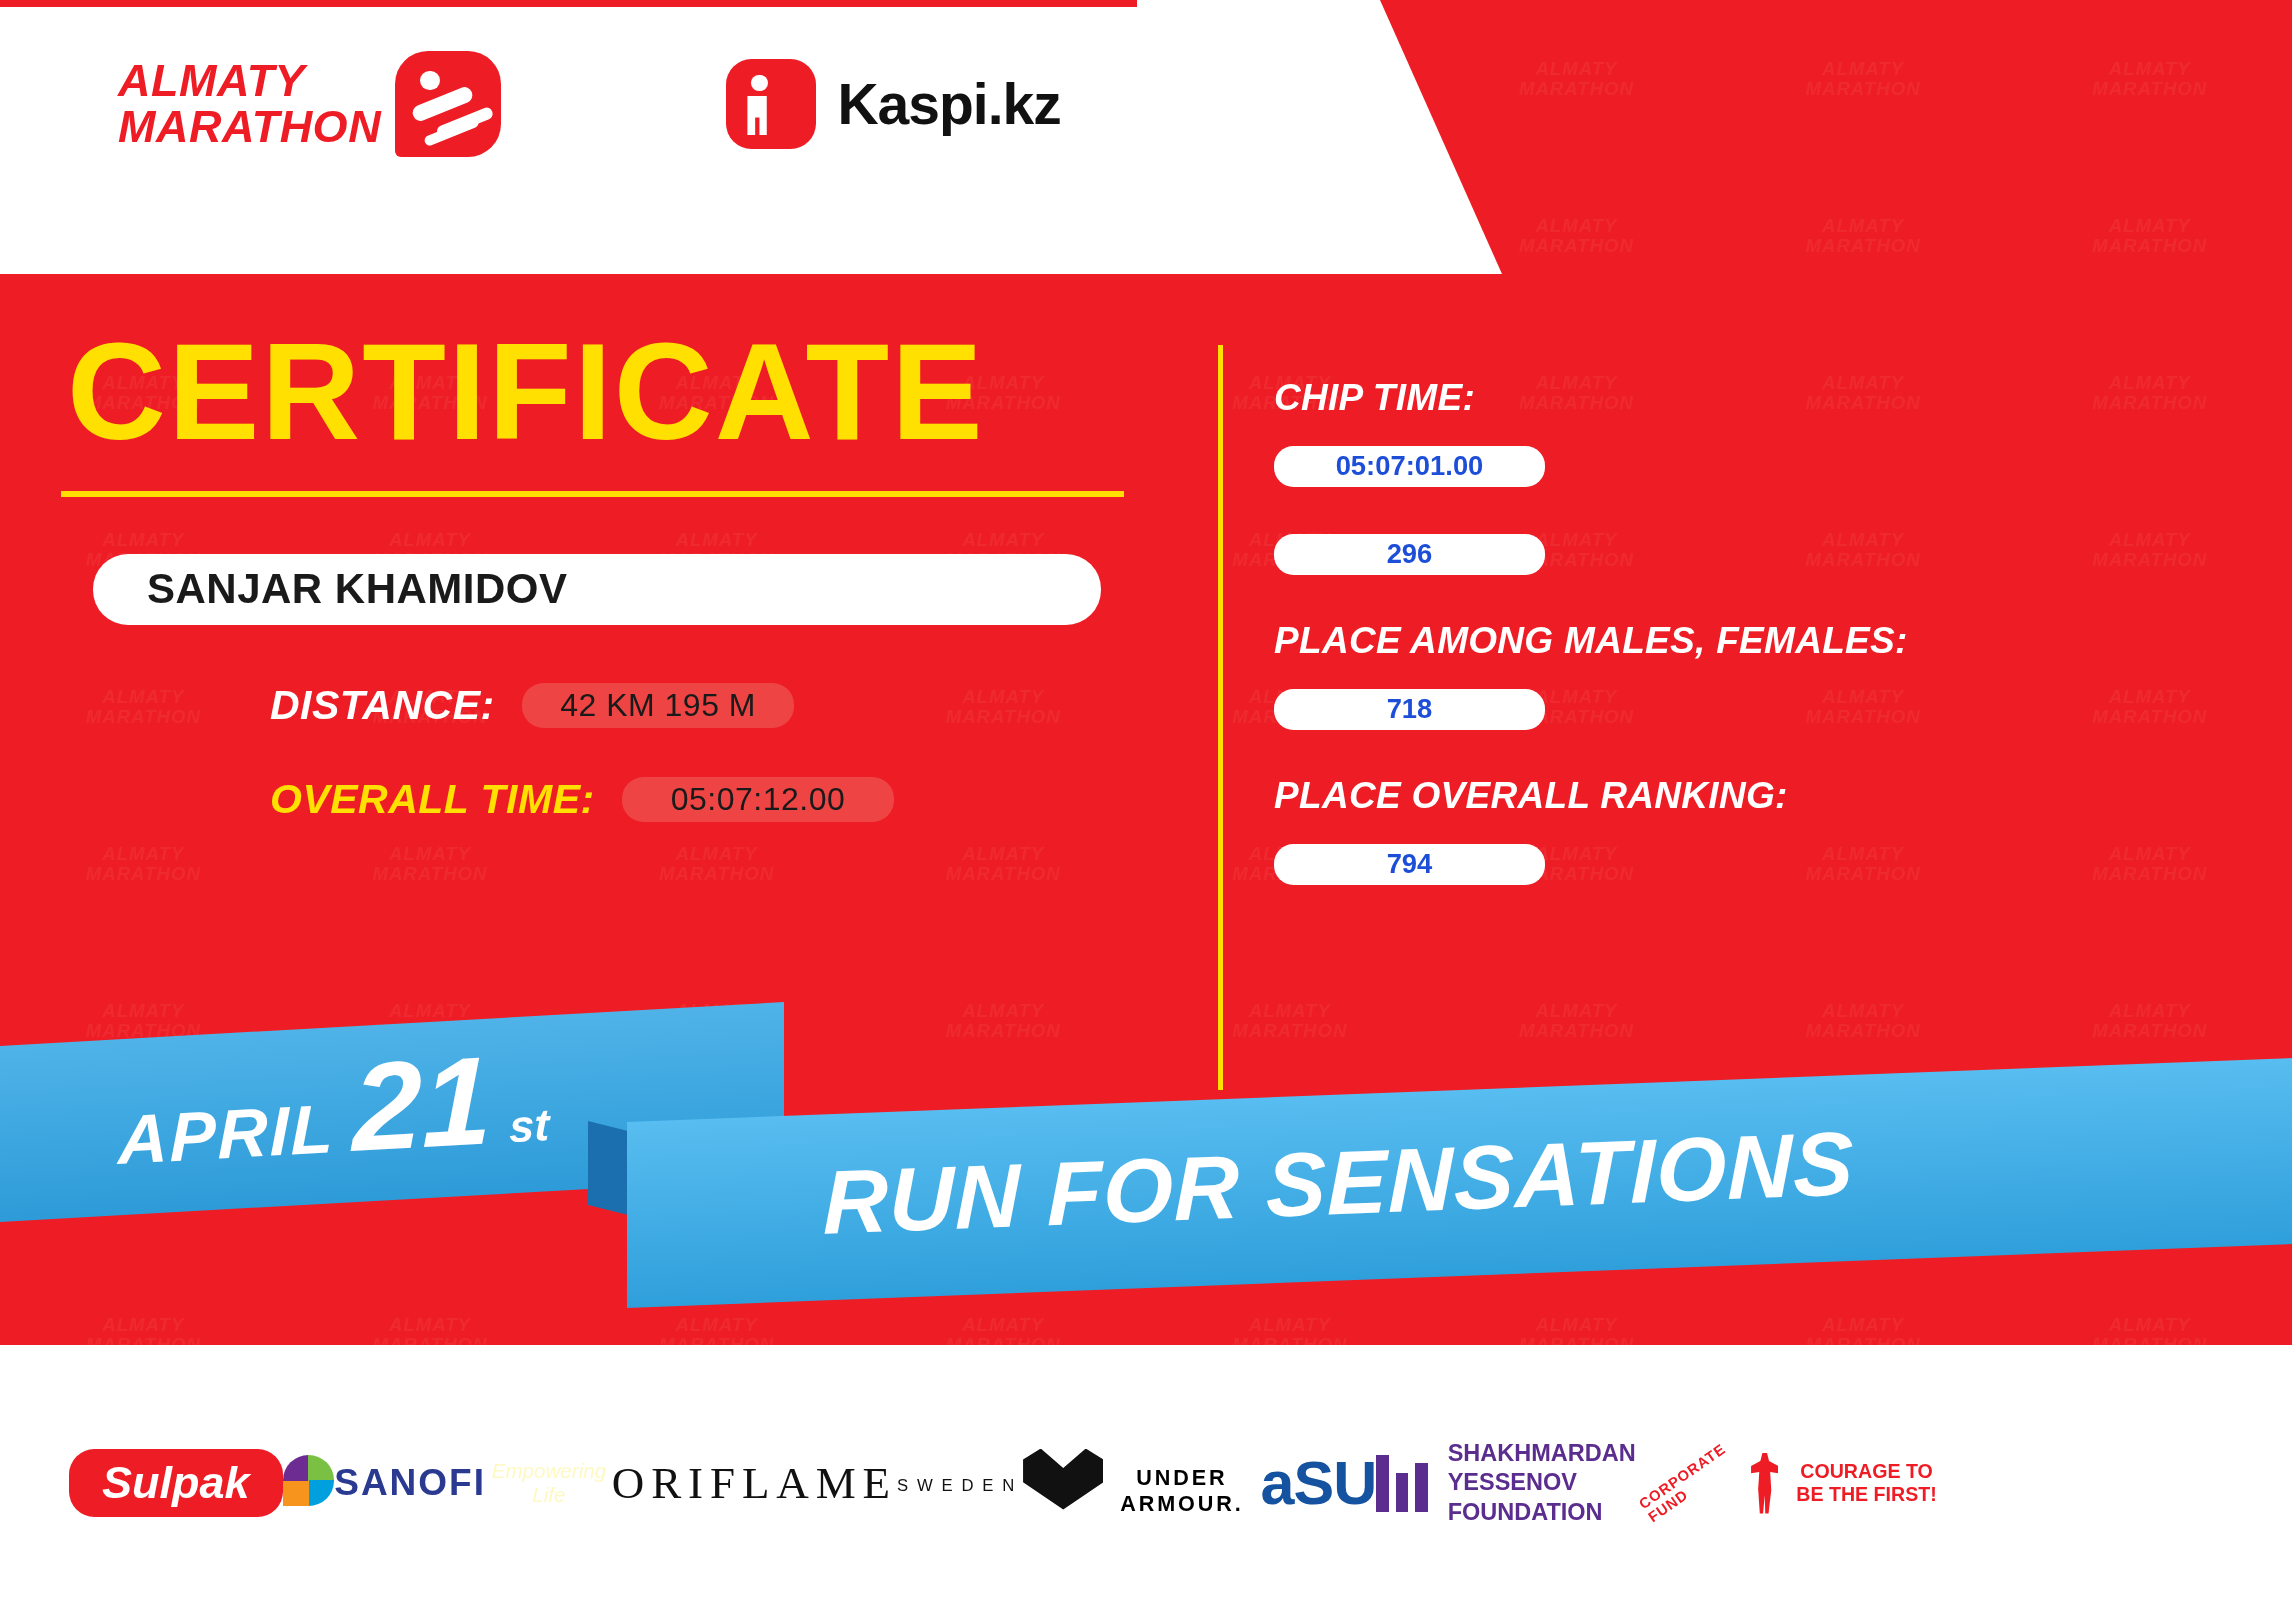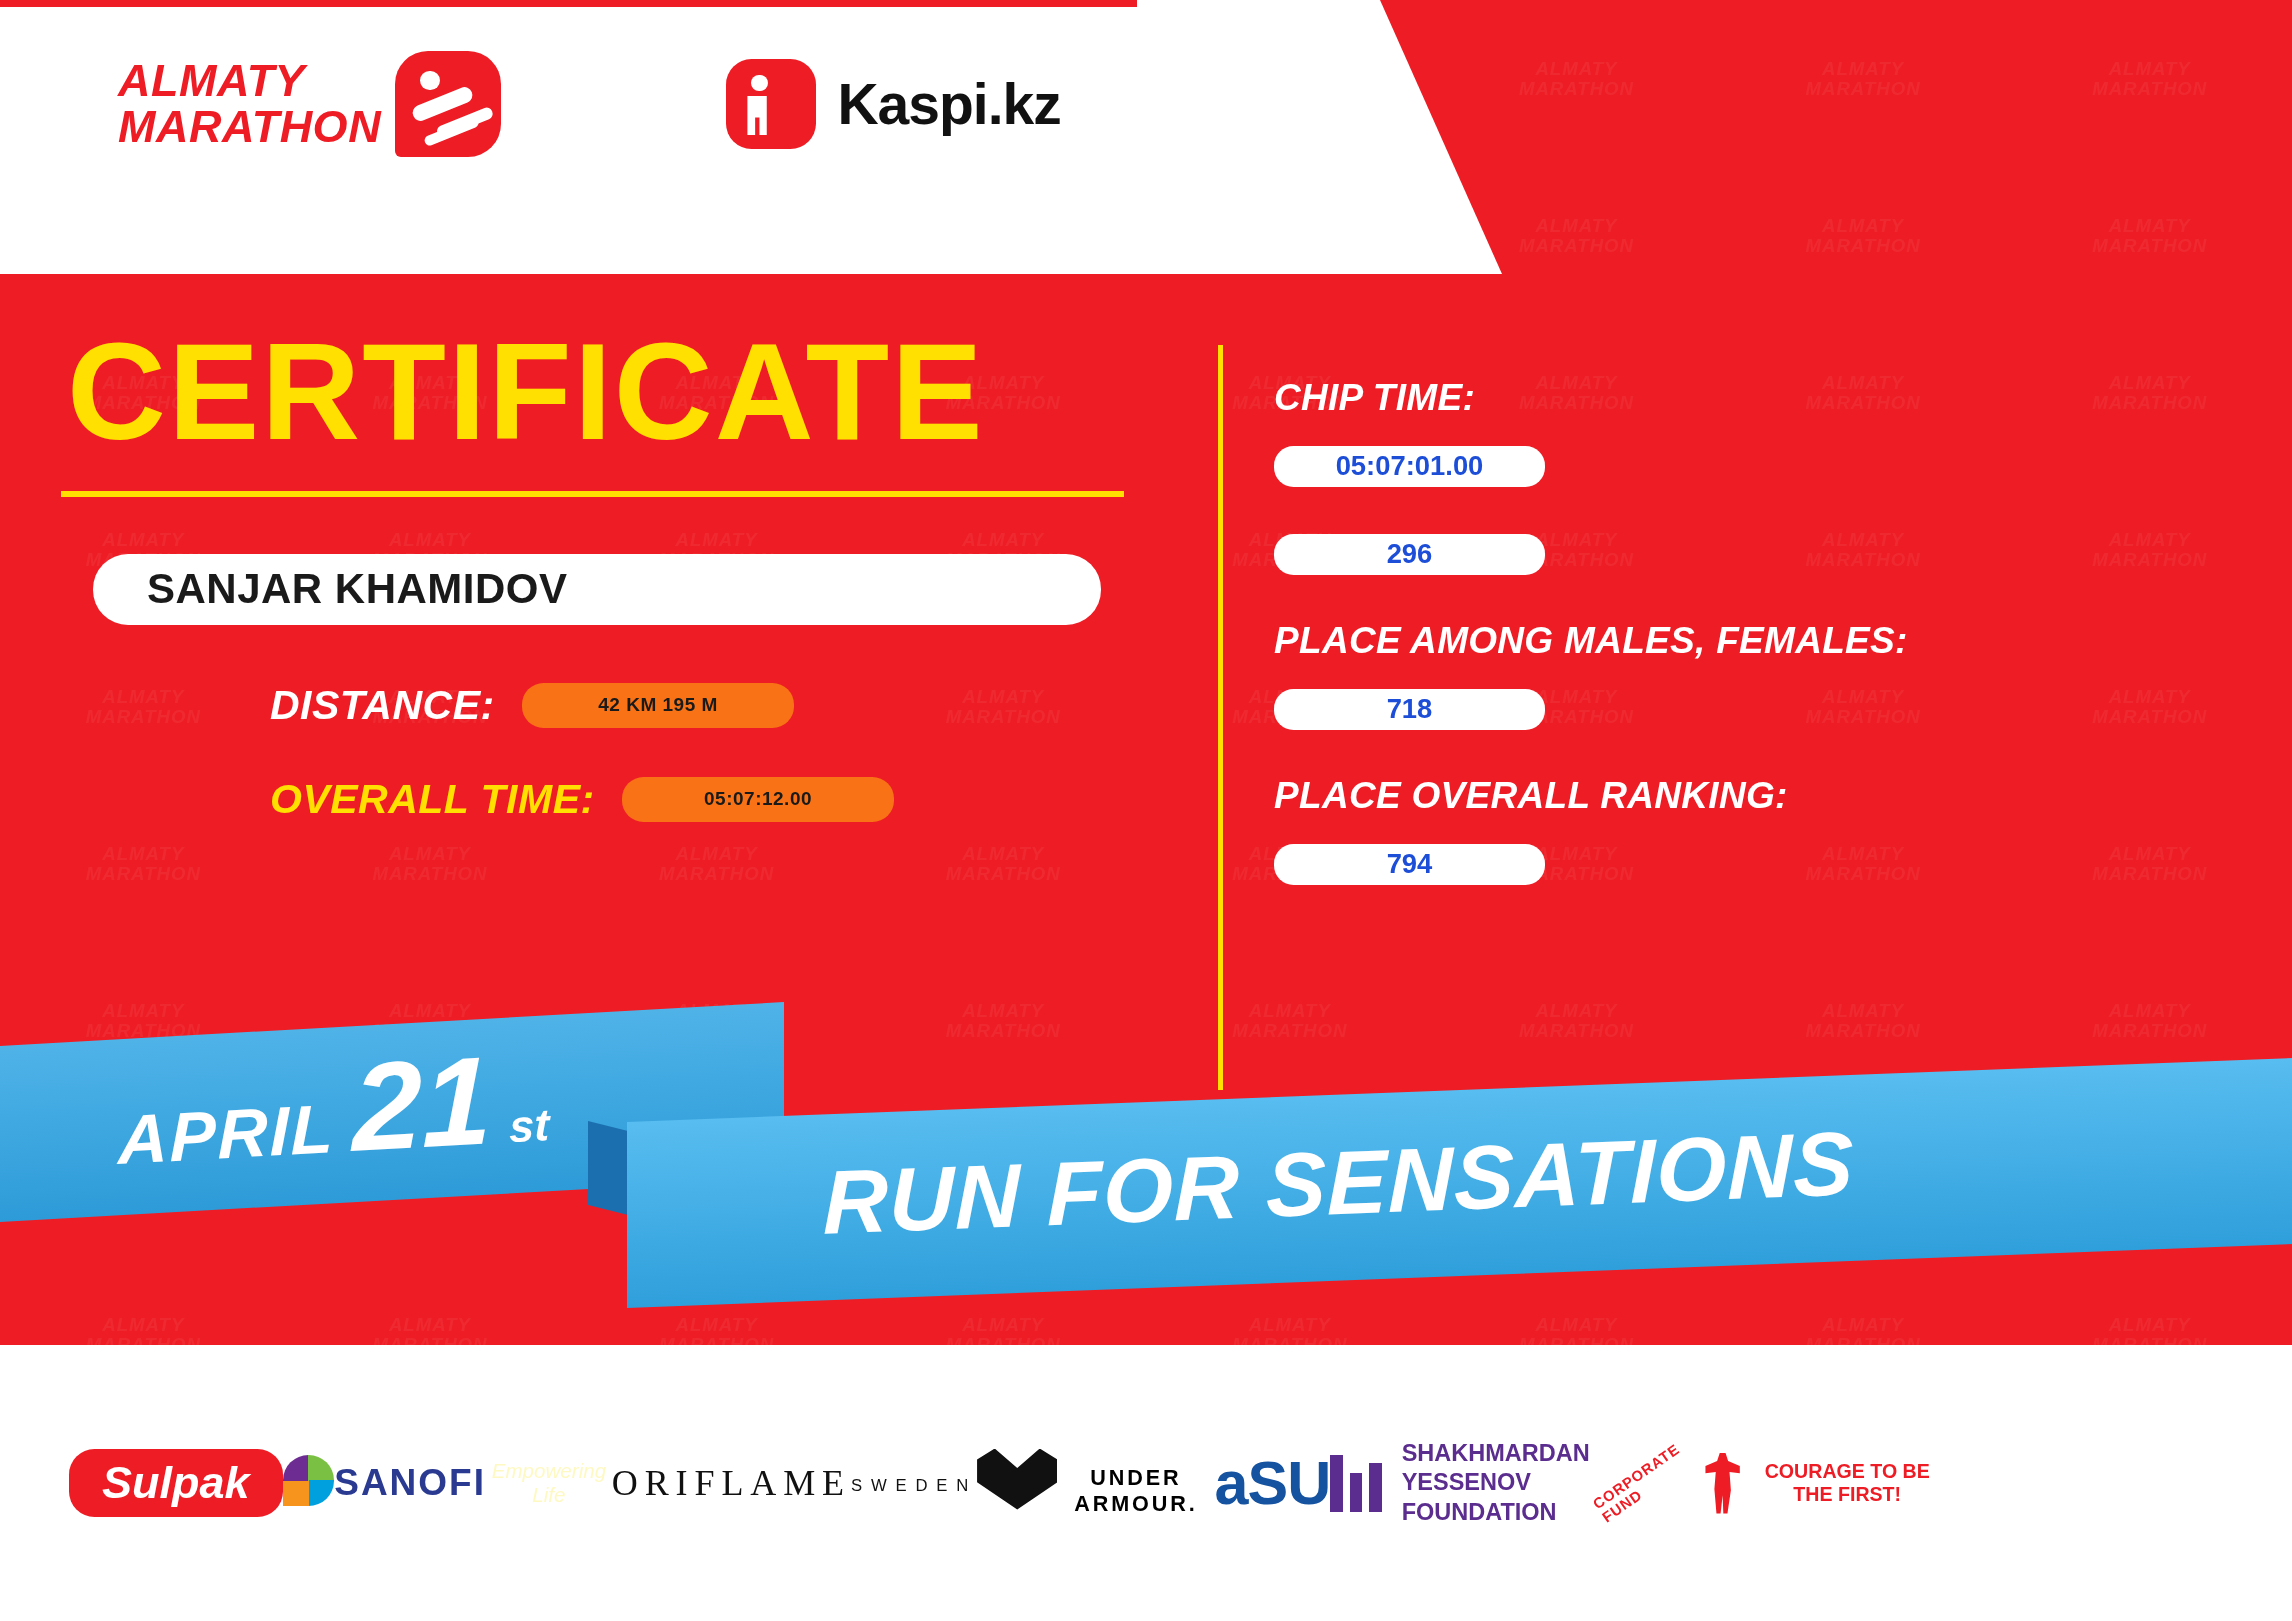--- a/index.html
+++ b/index.html
@@ -116,23 +116,23 @@
     color:#1a1a1a;font-size:42px;font-weight:bold;letter-spacing:0.5px;
   }
   .row{
     display:flex;align-items:center;margin-left:270px;margin-top:57px;gap:27.4px;
   }
   .row-label{
     color:#fff;font-size:41px;font-weight:bold;font-style:italic;letter-spacing:0.5px;
   }
   .row-label.yellow{color:#ffe000;}
   .pill{
-    background:#f97316;border-radius:21.6px;height:45px;min-width:272px;
+    background:#ef4444;border-radius:21.6px;height:45px;min-width:272px;
     display:flex;align-items:center;justify-content:center;
-    color:#1a1a1a;font-size:19px;font-weight:bold;letter-spacing:0.5px;
+    color:#1a1a1a;font-size:32px;font-weight:normal;letter-spacing:0.5px;
     padding:0 17.6px;box-sizing:border-box;
   }
 
   
   .divider{
     position:absolute;left:1218px;top:345px;width:4.9px;height:745px;background:#ffe000;z-index:6;
   }
   .stats{
     position:absolute;left:1274px;top:377px;width:961px;z-index:6;
   }
@@ -196,21 +196,21 @@
   }
   .sp-sanofi{text-align:center;}
   .sp-sanofi .s-mark{
     width:63px;height:51px;margin:0 auto 5.9px;
     background:conic-gradient(#7ac143 0 25%,#00a0df 0 50%,#f7941e 0 75%,#6c2c91 0 100%);
     border-radius:50% 50% 50% 0;
   }
   .sp-sanofi .s-name{color:#2a3a91;font-size:37px;font-weight:bold;letter-spacing:2px;}
   .sp-sanofi .s-tag{color:#fef9c3;font-size:20.6px;font-style:italic;margin-top:0;}
   .sp-ori{text-align:center;color:#111;}
-  .sp-ori .o-name{font-family:"Liberation Serif",serif;font-size:36px;letter-spacing:6.9px;}
+  .sp-ori .o-name{font-family:"Liberation Serif",serif;font-size:45px;letter-spacing:6.9px;}
   .sp-ori .o-sub{font-size:16.7px;letter-spacing:8.8px;margin-top:5.9px;}
   .sp-ua{text-align:center;color:#000000;align-items:flex-end;}
   .sp-ua .ua-mark{
     width:114px;height:61px;margin:0 auto 7.8px;background:#111;
     clip-path:polygon(0 18%,22% 0,50% 32%,78% 0,100% 18%,100% 55%,50% 100%,0 55%);
   }
   .sp-ua .ua-name{font-size:21.6px;font-weight:bold;letter-spacing:2.9px;}
   .sp-asu{color:#1552a0;font-size:61px;font-weight:bold;letter-spacing:-1px;display:flex;align-items:center;gap:3.9px;}
   .sp-shakh{display:flex;align-items:center;gap:19.6px;}
   .sp-shakh .bars{display:flex;gap:6.9px;align-items:flex-end;}

